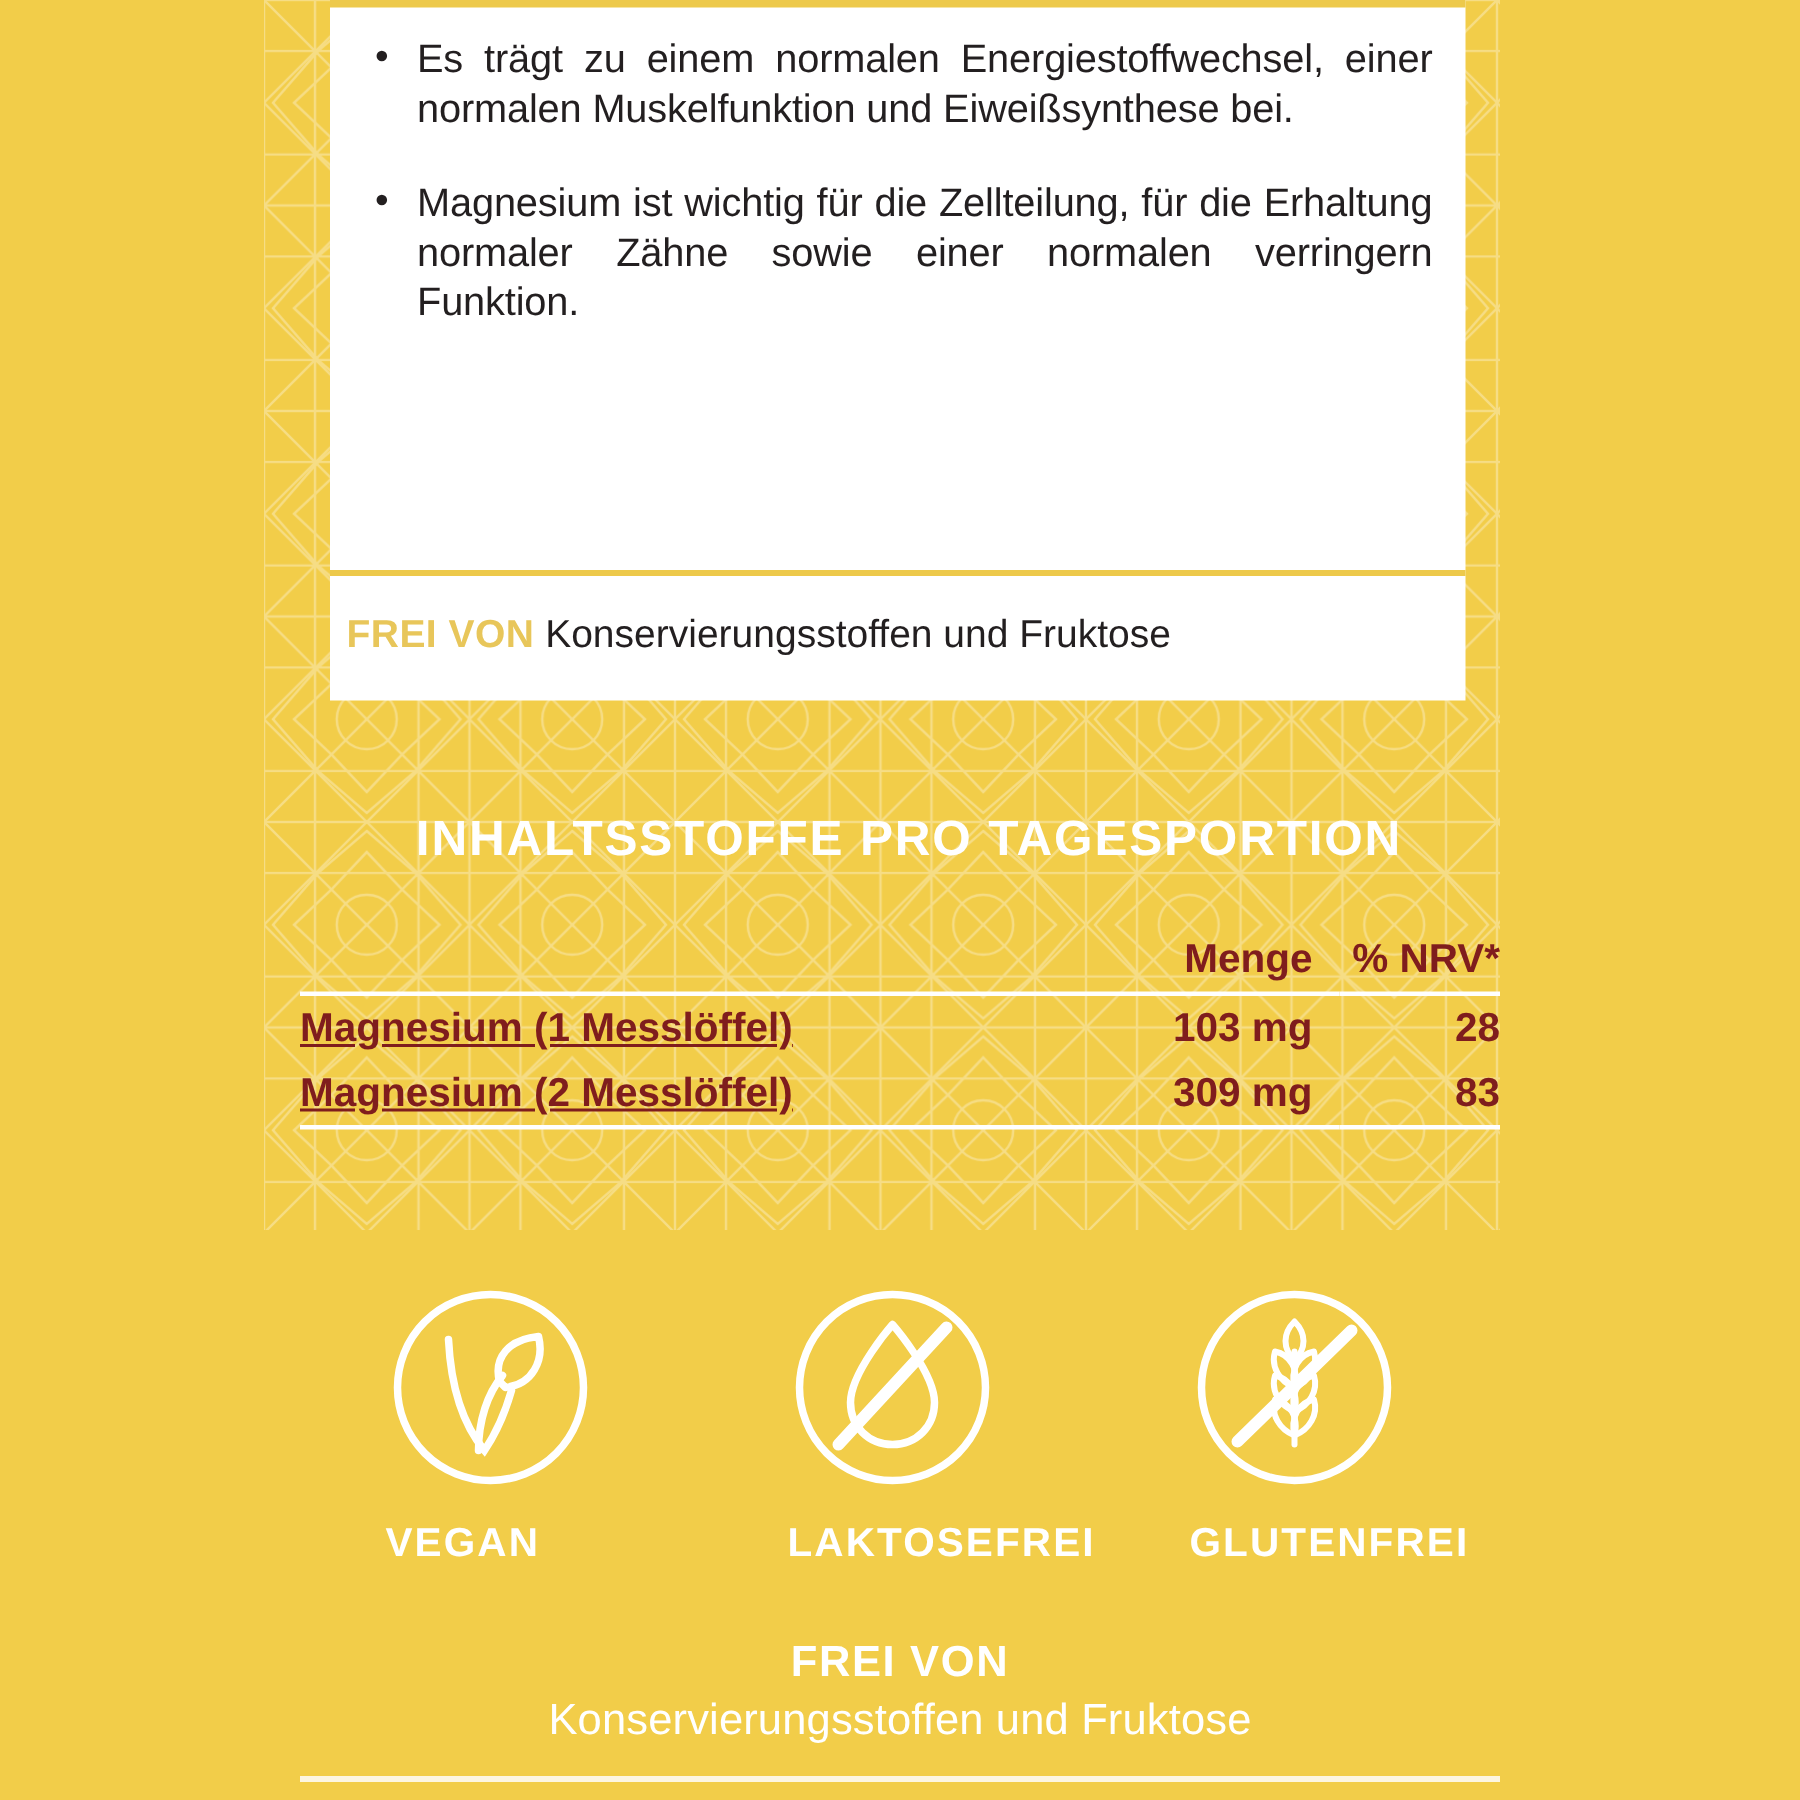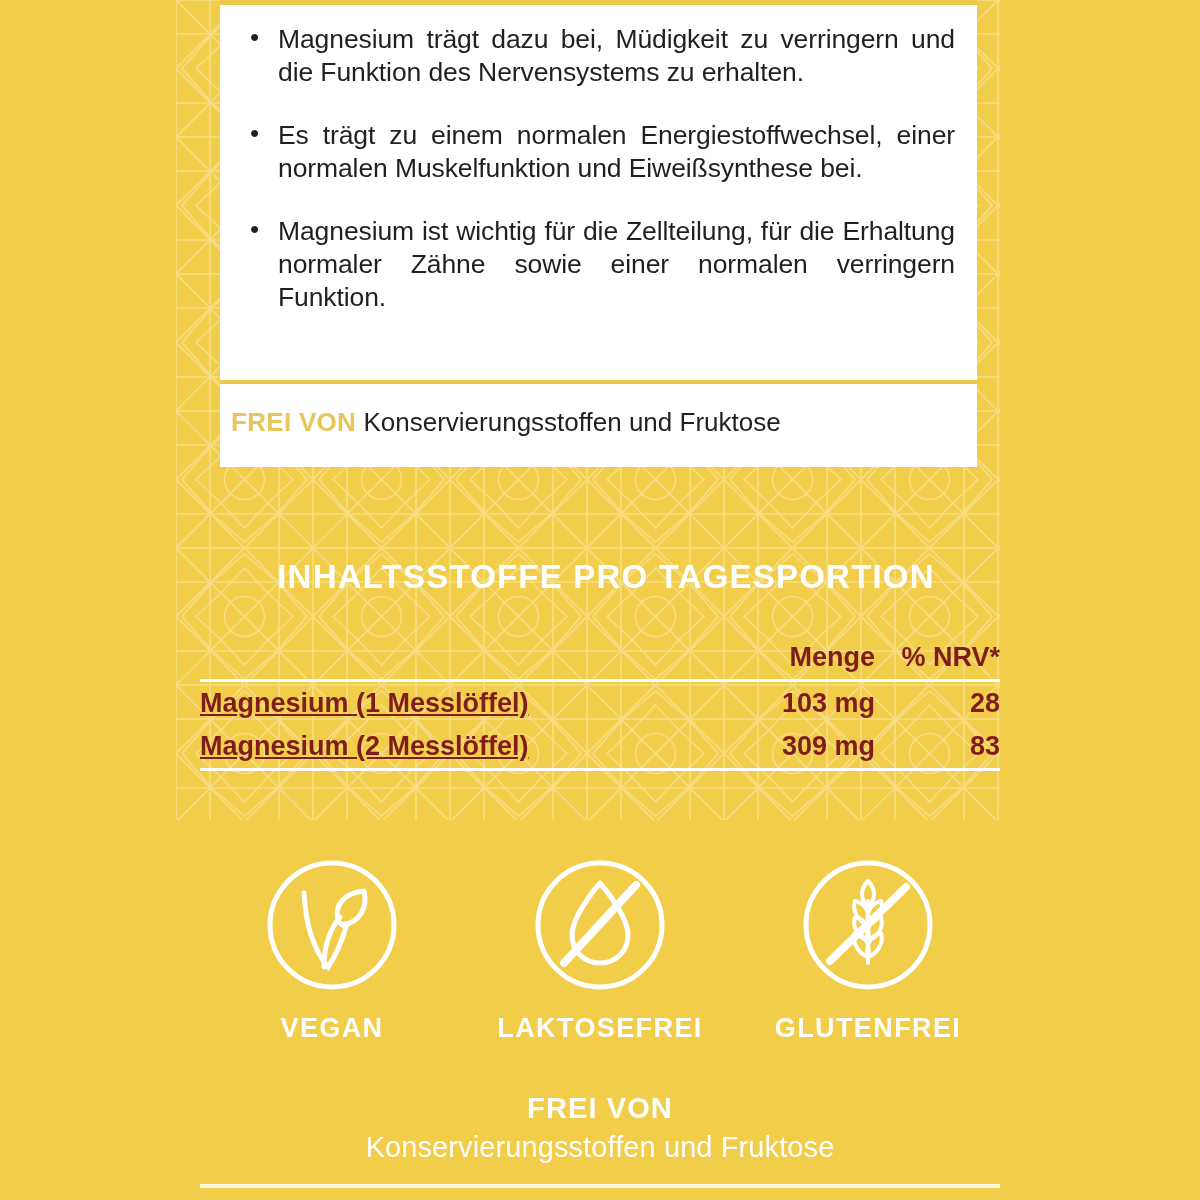--- a/index.html
+++ b/index.html
@@ -89,21 +89,20 @@
   }
   #free-from-text { color: #231f20; }
 
   
   #ingredients-section {
     position: absolute;
     left: 0;
     top: 540px;
     width: 1200px;
     z-index: 2;
-    margin-top: 18px;
   }
   #ingredients-heading {
     text-align: center;
     color: #ffffff;
     font-size: 33px;
     font-weight: bold;
     letter-spacing: 1.2px;
     padding-left: 12px;
   }
 
@@ -144,21 +143,20 @@
     width: 1200px;
     display: flex;
     justify-content: center;
     gap: 118px;
     z-index: 2;
   }
   .badge {
     width: 150px;
     display: flex;
     flex-direction: column;
-    align-items: center;
   }
   .badge-icon { width: 140px; height: 140px; }
   .badge-label {
     margin-top: 18px;
     color: #ffffff;
     font-size: 27px;
     font-weight: bold;
     letter-spacing: 1.4px;
     white-space: nowrap;
   }
@@ -212,21 +210,20 @@
           <circle cx="68.5" cy="68.5" r="20"></circle>
         </g>
       </pattern>
     </defs>
     <rect x="0" y="0" width="824" height="820" fill="url(#star-tile)"></rect>
   </svg>
 </div>
 
 <div id="claims-card">
   <ul id="claims-list">
-    <li class="claim-item">Magnesium trägt dazu bei, Müdigkeit zu verringern und die Funktion des Nervensystems zu erhalten.</li>
     <li class="claim-item">Es trägt zu einem normalen Energiestoffwechsel, einer normalen Muskelfunktion und Eiweißsynthese bei.</li>
     <li class="claim-item">Magnesium ist wichtig für die Zellteilung, für die Erhaltung normaler Zähne sowie einer normalen verringern Funktion.</li>
   </ul>
 
   <div id="claims-divider"></div>
 
   <div id="free-from-row">
     <span id="free-from-label">FREI VON</span>
     <span id="free-from-text">Konservierungsstoffen und Fruktose</span>
   </div>

